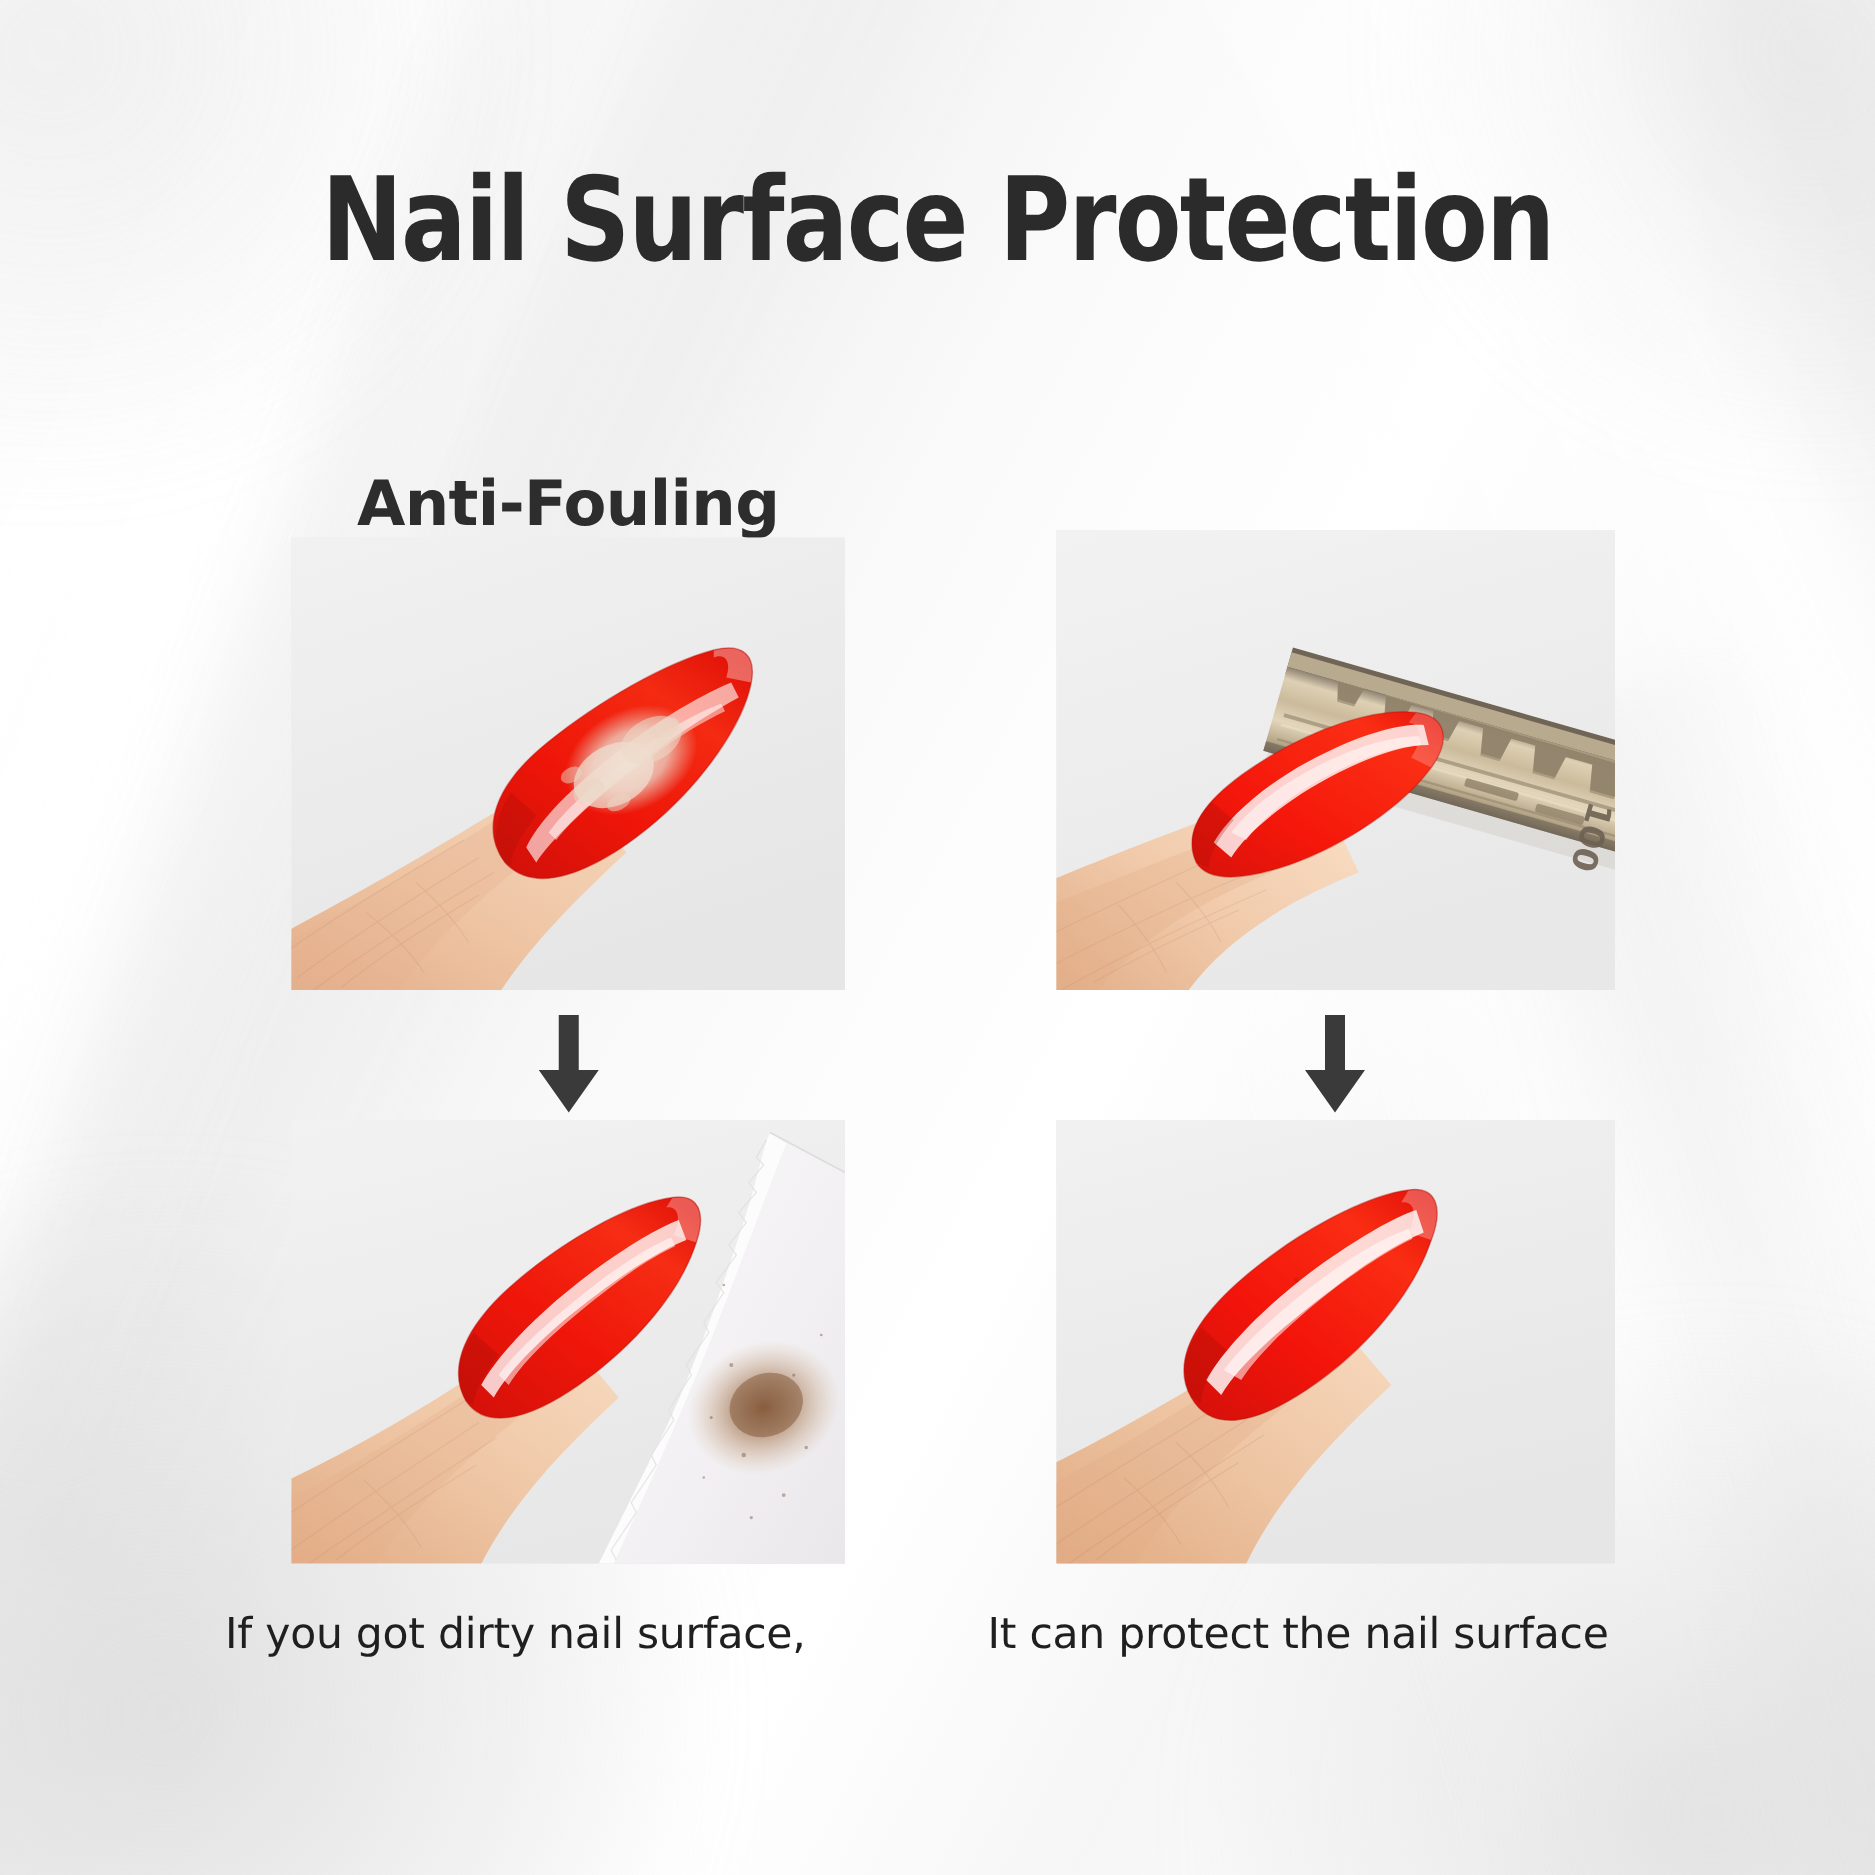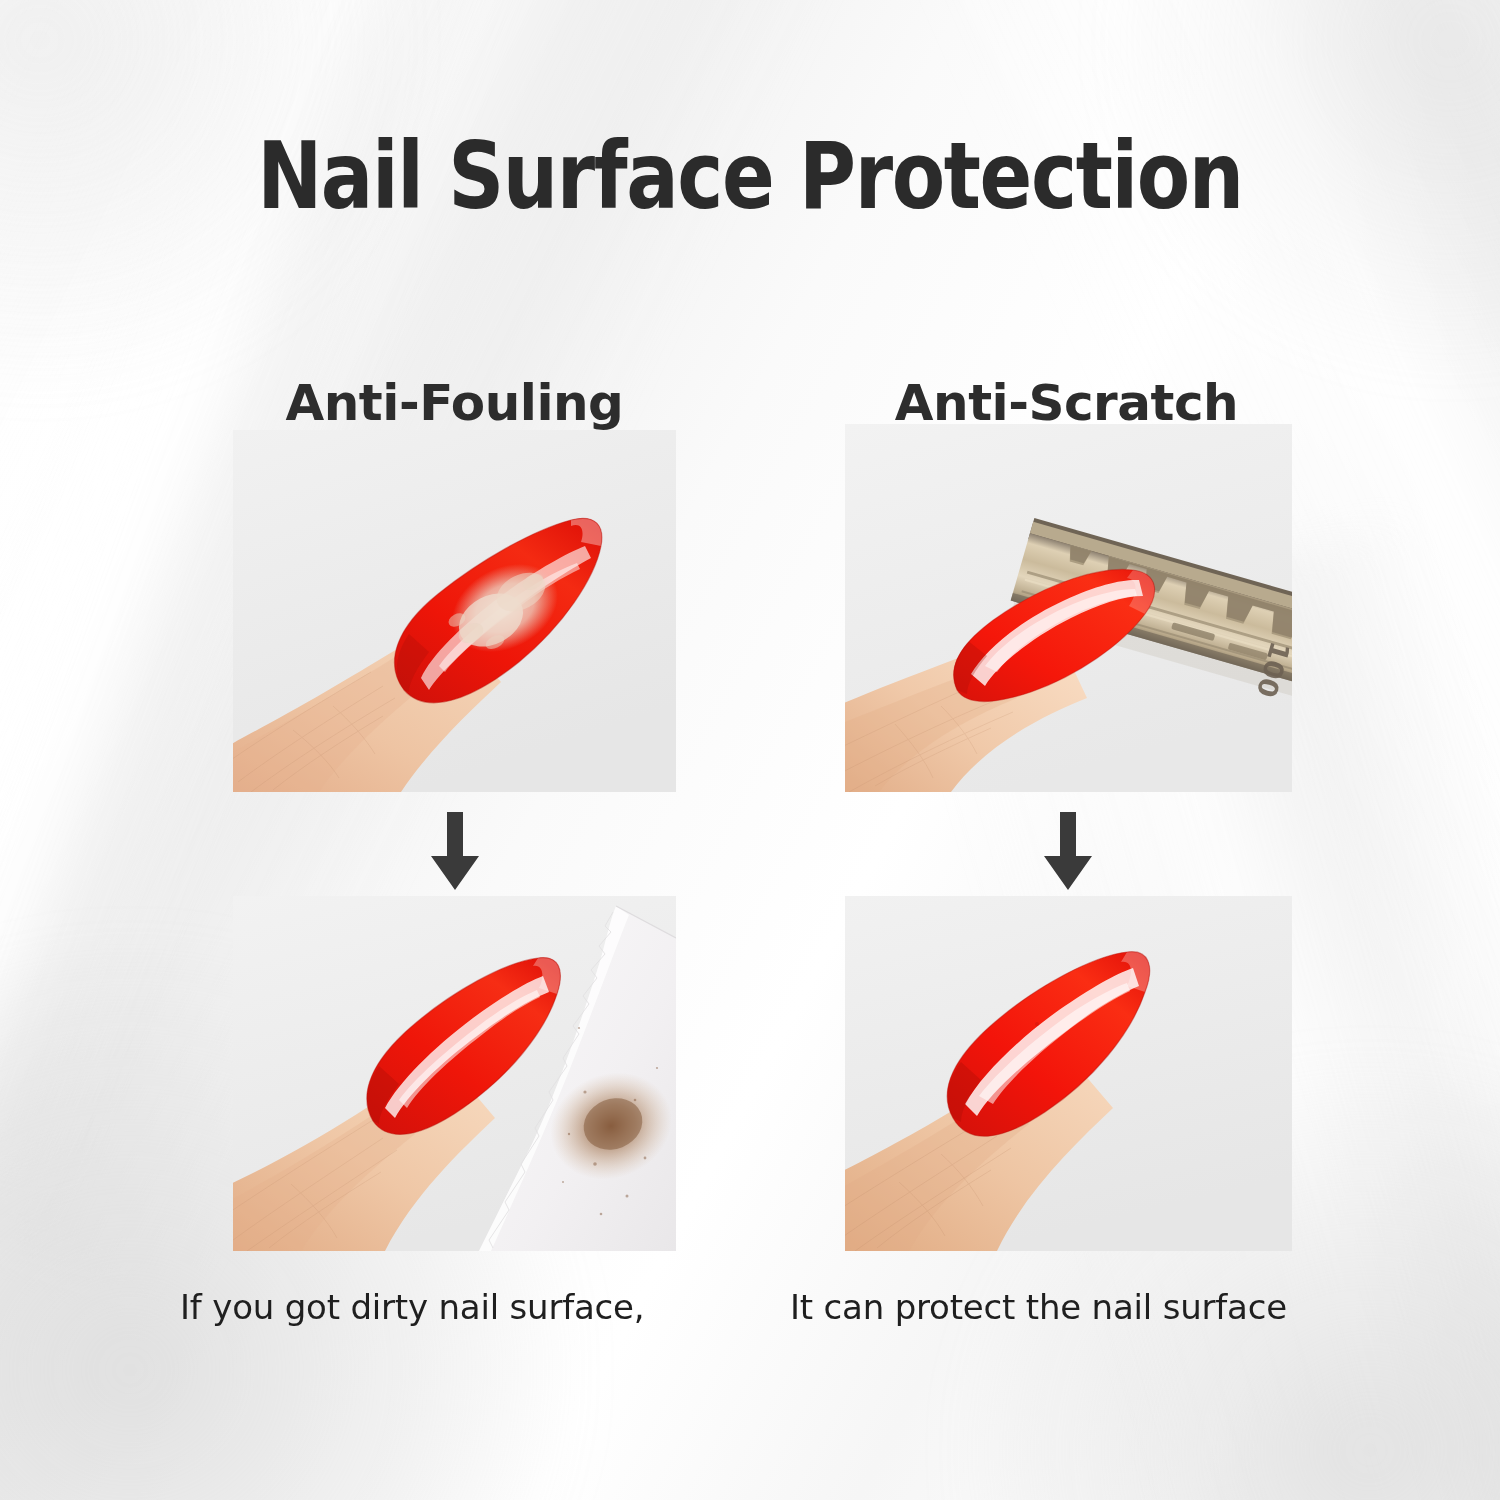--- a/index.html
+++ b/index.html
@@ -281,21 +281,20 @@
           <path d="M305 62 C326 59 332 74 324 98 L306 92 C312 80 310 68 300 70 Z" fill="#ffffff" opacity="0.3"></path>
         </g>
         <path d="M140 225 C124 198 140 164 178 131 C218 96 272 66 305 62 C326 59 332 74 324 98 C312 136 276 180 230 212 C190 240 156 248 140 225 Z" fill="none" stroke="#b61009" stroke-width="1.2" opacity="0.45"></path>
       </svg>
     </div>
 
     <div class="caption left">
       <span class="line">If you got dirty nail surface,</span>
     </div>
 
-    <div class="col-head right">Anti-Scratch</div>
 
     <div class="panel p-tr">
       <svg viewBox="0 0 447 368" preserveAspectRatio="xMidYMid slice" aria-hidden="true">
         <defs>
           <linearGradient id="trbg" x1="0" y1="0" x2="0.35" y2="1">
             <stop offset="0" stop-color="#f2f2f2"></stop>
             <stop offset="1" stop-color="#e8e8e8"></stop>
           </linearGradient>
           <linearGradient id="skinTR" x1="0" y1="1" x2="1" y2="0.2">
             <stop offset="0" stop-color="#e0aa84"></stop>

